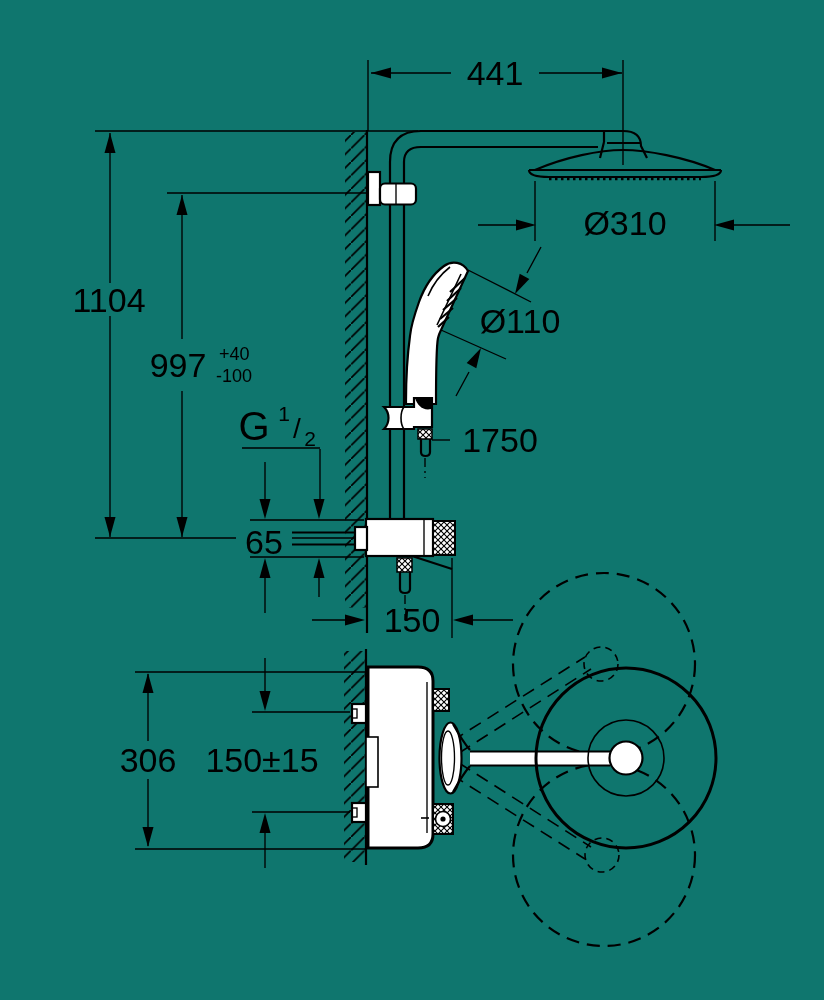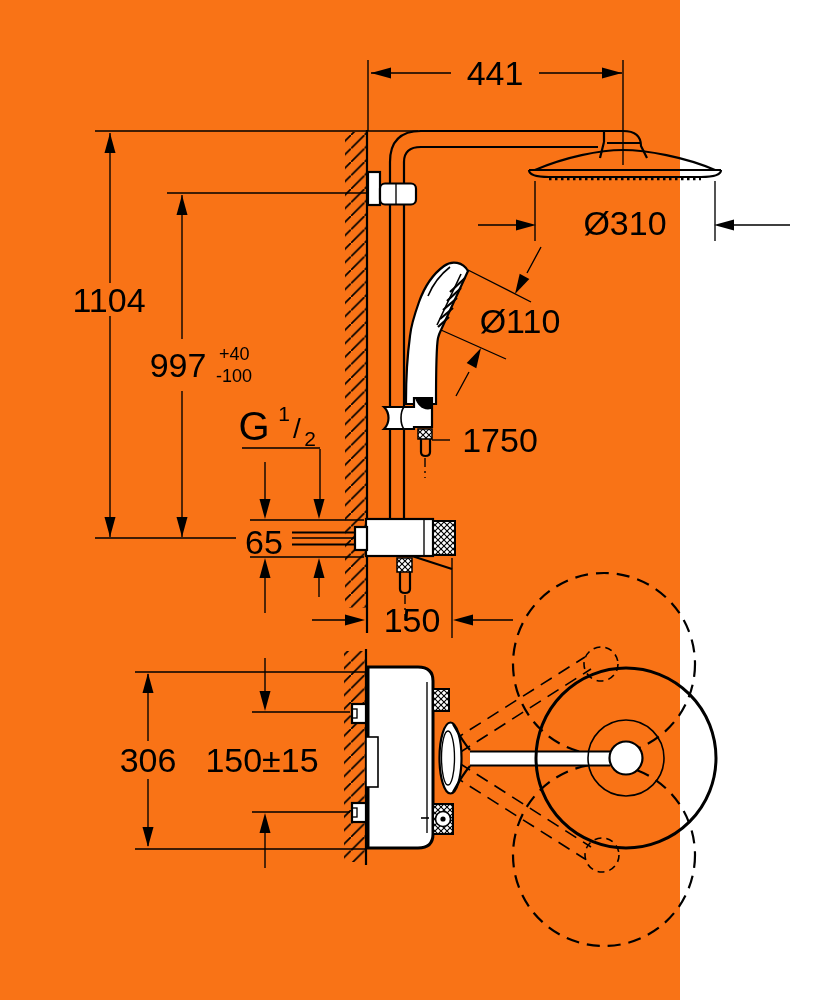--- a/index.html
+++ b/index.html
@@ -1,16 +1,16 @@
 <!DOCTYPE html>
 <html><head>
 <meta charset="utf-8">
 <style>
   html,body{margin:0;padding:0;background:#ffffff;}
-  .stage{width:680px;height:1000px;background:#f97316;position:relative;font-family:"Liberation Sans",sans-serif;text-align:center;}
+  .stage{width:824px;height:1000px;background:#0f766e;position:relative;font-family:"Liberation Sans",sans-serif;text-align:center;}
   svg{display:block;}
   .s1{fill:none;stroke:#000;stroke-width:1.35px;}
   .s15{fill:none;stroke:#000;stroke-width:1.6px;}
   .s2{fill:none;stroke:#000;stroke-width:2.2px;}
   .s3{fill:none;stroke:#000;stroke-width:3px;}
   .arrow{fill:#000;stroke:none;}
   .dash{stroke-dasharray:13,8;}
   .dashsm{stroke-dasharray:7,5;}
   .dashdot{stroke-dasharray:9,4,2,4;}
   .dots{stroke-dasharray:2.5,3.5;stroke-width:2.6px;}

